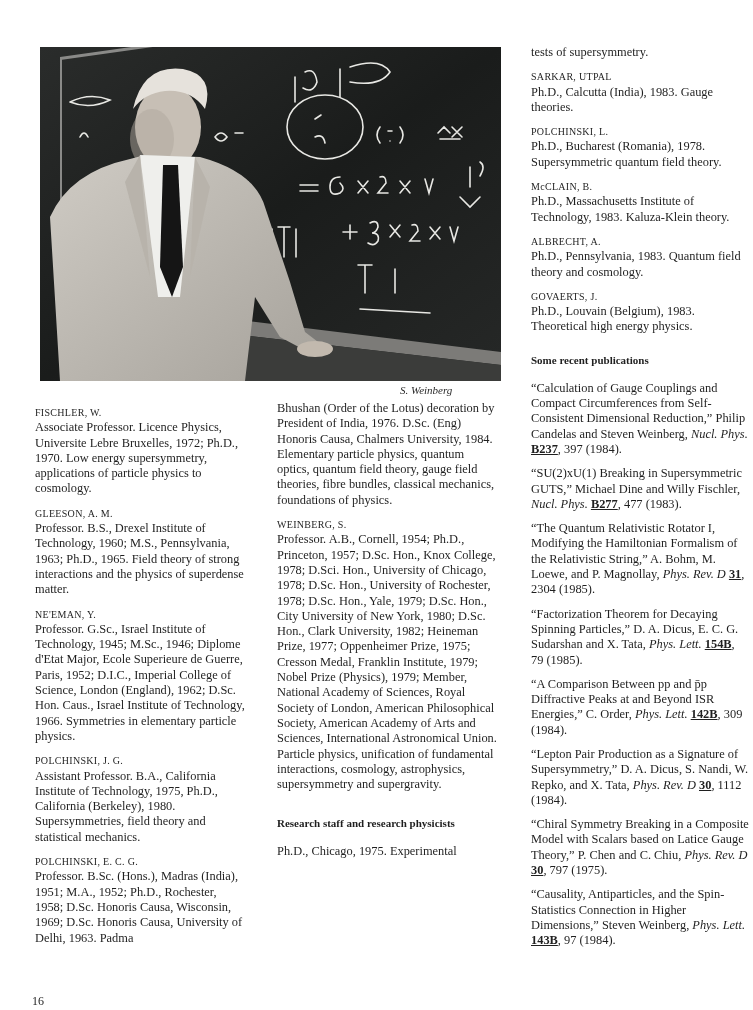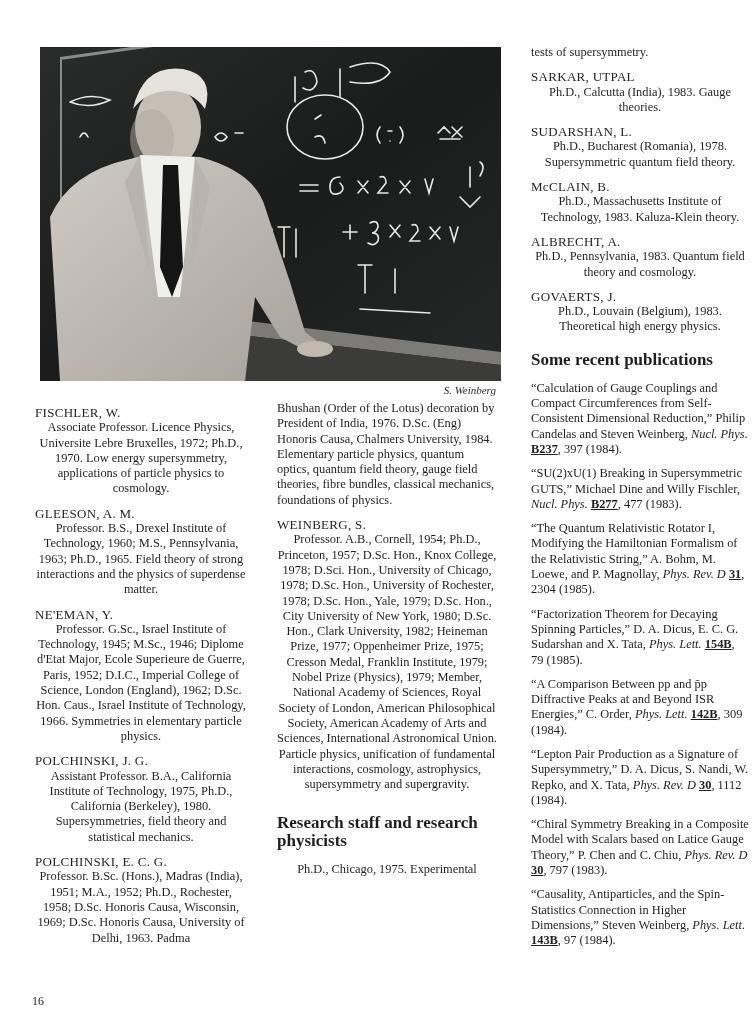--- a/index.html
+++ b/index.html
@@ -7,33 +7,33 @@
       width: 753px; height: 1010px; position: relative; overflow: hidden;
       font-family: "Liberation Serif", "DejaVu Serif", serif;
       color: #1f1f1f;
     }
     .photo {
       position: absolute; left: 40px; top: 47px; width: 461px; height: 334px;
       background: #1b1d1c; overflow: hidden;
     }
     .photo svg { display: block; }
     .caption {
-      position: absolute; left: 400px; top: 384px; width: 96px; text-align: right;
+      position: absolute; left: 400px; top: 384px; width: 96px; text-align: left;
       font-style: italic; font-size: 11px; color: #2a2a2a;
     }
     .col { position: absolute; font-size: 12.4px; line-height: 15.3px; }
     .col1 { left: 35px; top: 405px; width: 212px; }
     .col2 { left: 277px; top: 401px; width: 220px; }
     .col3 { left: 531px; top: 45px; width: 218px; }
     .entry { margin-bottom: 9px; }
-    .name { font-size: 13px; letter-spacing: 0.3px; text-transform: none; }
-    .body-text { display: block; text-align: center; }
+    .name { font-size: 10px; letter-spacing: 0.3px; text-transform: none; }
+    .body-text { display: block; }
     h2 {
       font-family: "Liberation Serif", "DejaVu Serif", serif;
-      font-size: 17px; font-weight: bold; line-height: 18px; margin: 0 0 12px 0;
+      font-size: 11px; font-weight: bold; line-height: 18px; margin: 0 0 12px 0;
     }
     .pub { margin-bottom: 9px; }
     .jrnl { font-style: italic; }
     .vol { font-weight: bold; text-decoration: underline; }
     .page-num { position: absolute; left: 32px; top: 994px; font-size: 12px; }
   </style>
 </head>
 <body>
 
 <div class="photo">
@@ -126,21 +126,21 @@
   </div>
 </div>
 
 <div class="col col3">
   <div class="entry">tests of supersymmetry.</div>
   <div class="entry">
     <div class="name">SARKAR, UTPAL</div>
     <div class="body-text">Ph.D., Calcutta (India), 1983. Gauge theories.</div>
   </div>
   <div class="entry">
-    <div class="name">SUDARSHAN, L.</div>
+    <div class="name">POLCHINSKI, L.</div>
     <div class="body-text">Ph.D., Bucharest (Romania), 1978. Supersymmetric quantum field theory.</div>
   </div>
   <div class="entry">
     <div class="name">McCLAIN, B.</div>
     <div class="body-text">Ph.D., Massachusetts Institute of Technology, 1983. Kaluza-Klein theory.</div>
   </div>
   <div class="entry">
     <div class="name">ALBRECHT, A.</div>
     <div class="body-text">Ph.D., Pennsylvania, 1983. Quantum field theory and cosmology.</div>
   </div>
@@ -184,21 +184,21 @@
   <div class="pub">
     <span>“Lepton Pair Production as a Signature of Supersymmetry,”</span>
     <span>D. A. Dicus, S. Nandi, W. Repko, and X. Tata,</span>
     <span class="jrnl">Phys. Rev. D</span>
     <span class="vol">30</span><span>, 1112 (1984).</span>
   </div>
   <div class="pub">
     <span>“Chiral Symmetry Breaking in a Composite Model with Scalars based on Latice Gauge Theory,”</span>
     <span>P. Chen and C. Chiu,</span>
     <span class="jrnl">Phys. Rev. D</span>
-    <span class="vol">30</span><span>, 797 (1983).</span>
+    <span class="vol">30</span><span>, 797 (1975).</span>
   </div>
   <div class="pub">
     <span>“Causality, Antiparticles, and the Spin-Statistics Connection in Higher Dimensions,”</span>
     <span>Steven Weinberg,</span>
     <span class="jrnl">Phys. Lett.</span>
     <span class="vol">143B</span><span>, 97 (1984).</span>
   </div>
 </div>
 
 <div class="page-num">16</div>

